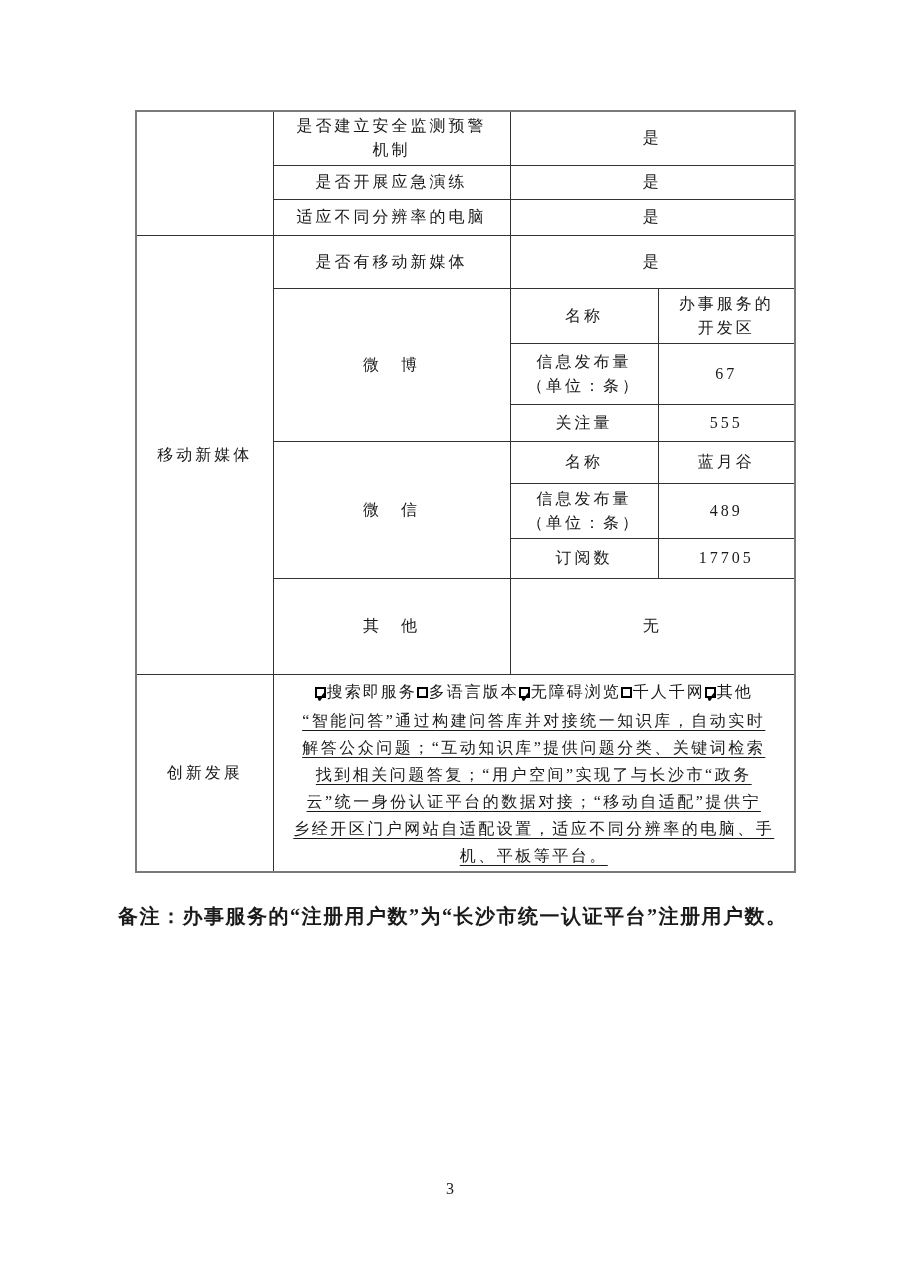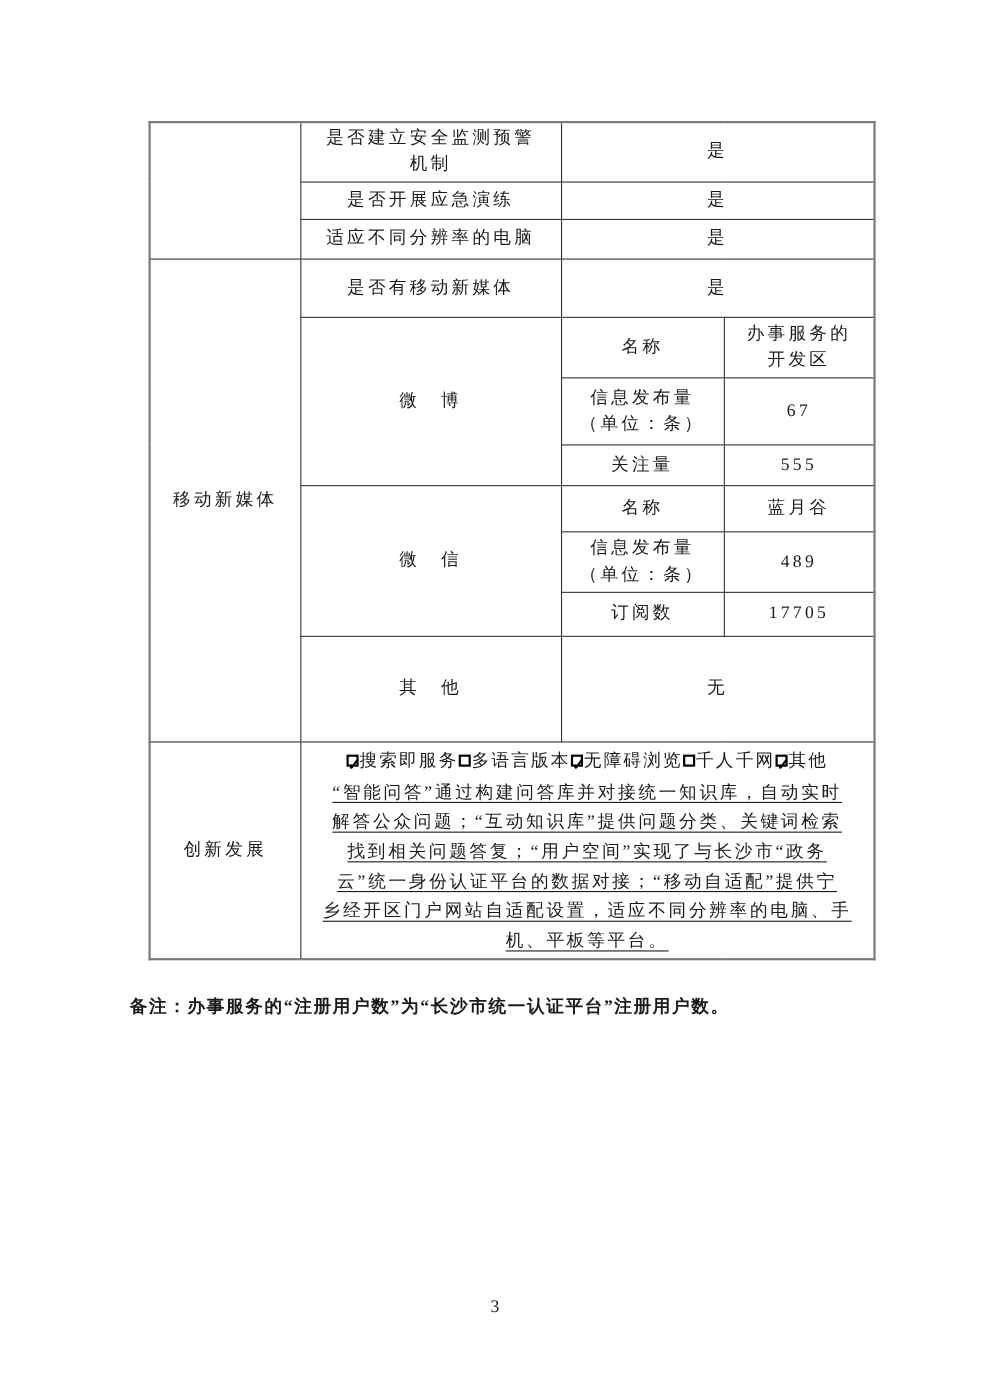--- a/index.html
+++ b/index.html
@@ -71,21 +71,21 @@
     text-underline-offset: 4px;
     letter-spacing: 2.5px;
     text-align: center;
   }
 
   .note {
     position: absolute;
     left: 118px; top: 903px;
     width: 700px;
     font-weight: bold;
-    font-size: 16px;
+    font-size: 20px;
     letter-spacing: 1.5px;
     line-height: 26px;
   }
   .page-number {
     position: absolute;
     left: 0; top: 1180px;
     width: 900px;
     text-align: center;
     font-size: 16px;
   }

